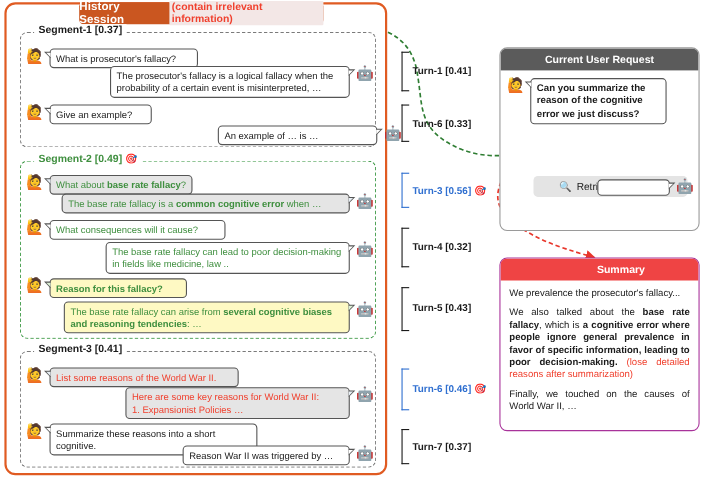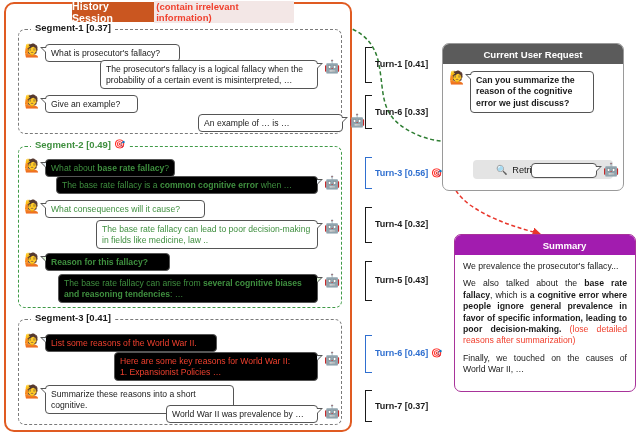--- a/index.html
+++ b/index.html
@@ -41,43 +41,43 @@
       width:0;height:0;border-top:4.6px solid #fff;border-left:4.6px solid transparent;}
   .bubble.left.blue:after{border-top-color:#e7eef4;}
   .bubble.left.green:after{border-top-color:#dcf0d5;}
   
   .bubble.right:before{content:"";position:absolute;right:-6px;top:2px;
       width:0;height:0;border-top:6px solid #555;border-right:6px solid transparent;}
   .bubble.right:after{content:"";position:absolute;right:-4px;top:2.5px;
       width:0;height:0;border-top:4.6px solid #fff;border-right:4.6px solid transparent;}
   .bubble.right.blue:after{border-top-color:#e7eef4;}
   .bubble.right.green:after{border-top-color:#dcf0d5;}
-  .bubble.blue{background:#000000;}
-  .bubble.green{background:#000000;}
+  .bubble.blue{background:#e5e5e5;}
+  .bubble.green{background:#fef9c3;}
   .t-green{color:#3f8f3f;}
   .t-red{color:#f0402e;}
   b{font-weight:bold;}
 
   
   .turn{position:absolute;display:flex;align-items:center;gap:3px;
       font-size:9px;font-weight:bold;white-space:nowrap;}
   .turn .brk{position:absolute;left:-10px;width:7px;box-sizing:border-box;
       border-left:1.4px solid currentColor;border-top:1.4px solid currentColor;
       border-bottom:1.4px solid currentColor;}
   .turn.dark{color:#1a1a1a;}
   .turn.blue{color:#2f6fd0;}
 
   
   .panel{position:absolute;box-sizing:border-box;border:1.3px solid #9a9a9a;
       border-radius:7px;background:#fff;overflow:hidden;}
   .panel-head{height:20px;display:flex;align-items:center;justify-content:center;
       color:#fff;font-size:9.6px;font-weight:bold;}
   #request-panel .panel-head{background:#5b5b5b;}
   #summary-panel{border:1.3px solid #a8339a;}
-  #summary-panel .panel-head{background:#a21caf;padding-left:39px;}
+  #summary-panel .panel-head{background:#ef4444;padding-left:39px;}
 
   .retrieve-btn{position:absolute;left:30px;top:116px;width:140px;height:19px;
       background:#e4e4e4;border-radius:4px;display:flex;align-items:center;
       justify-content:center;gap:4px;font-size:9.2px;color:#1a1a1a;}
 
   .summary-body{padding:6px 8px 5px 8px;font-size:8.7px;line-height:11.4px;
       text-align:justify;color:#1a1a1a;}
   .summary-body p{margin:0 0 6px 0;}
   .summary-body p:last-child{margin-bottom:0;}
 
@@ -171,21 +171,21 @@
   </div>
   <div class="row" style="left:108px;top:348px;">
     <span class="bubble right blue t-red" style="width:204px;">Here are some key reasons for World War II:<br>1. Expansionist Policies …</span>
     <span class="avatar" style="margin-left:6px;">🤖</span>
   </div>
   <div class="row" style="left:18px;top:381px;">
     <span class="avatar">🙋</span>
     <span class="bubble left" style="margin-left:6px;width:189px;">Summarize these reasons into a short cognitive.</span>
   </div>
   <div class="row" style="left:160px;top:401px;">
-    <span class="bubble right" style="width:152px;">World War II was prevalence by …</span>
+    <span class="bubble right" style="width:152px;">Reason War II was triggered by …</span>
     <span class="avatar" style="margin-left:6px;">🤖</span>
   </div>
 </div>
 
 <div class="turn dark" style="left:375px;top:59px;">
   <span class="brk" style="height:36px;top:-12px;"></span>
   <span>Turn-1 [0.41]</span>
 </div>
 <div class="turn dark" style="left:375px;top:107px;">
   <span class="brk" style="height:34px;top:-12px;"></span>
@@ -207,21 +207,21 @@
 <div class="turn blue" style="left:375px;top:348px;">
   <span class="brk" style="height:38px;top:-13px;"></span>
   <span>Turn-6 [0.46]</span>
   <span class="badge">🎯</span>
 </div>
 <div class="turn dark" style="left:375px;top:401px;">
   <span class="brk" style="height:32px;top:-11px;"></span>
   <span>Turn-7 [0.37]</span>
 </div>
 
-<div class="panel" id="request-panel" style="left:442px;top:43px;width:182px;height:148px;">
+<div class="panel" id="request-panel" style="left:454px;top:43px;width:182px;height:167px;">
   <div class="panel-head">Current User Request</div>
 
   <div class="row" style="left:6px;top:27px;">
     <span class="avatar">🙋</span>
     <span class="bubble left" style="margin-left:6px;width:124px;font-weight:bold;font-size:8.8px;line-height:11.5px;">Can you summarize the reason of the cognitive error we just discuss?</span>
   </div>
 
   <div class="retrieve-btn">
     <span>🔍</span>
     <span>Retrieve Memory...</span>

